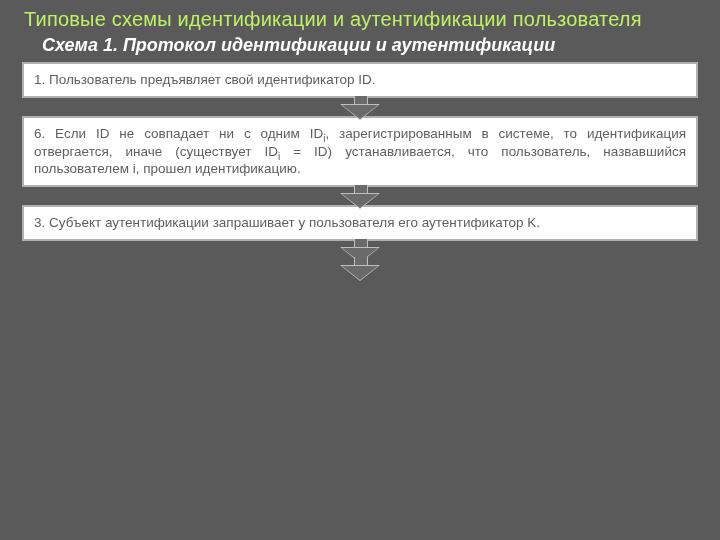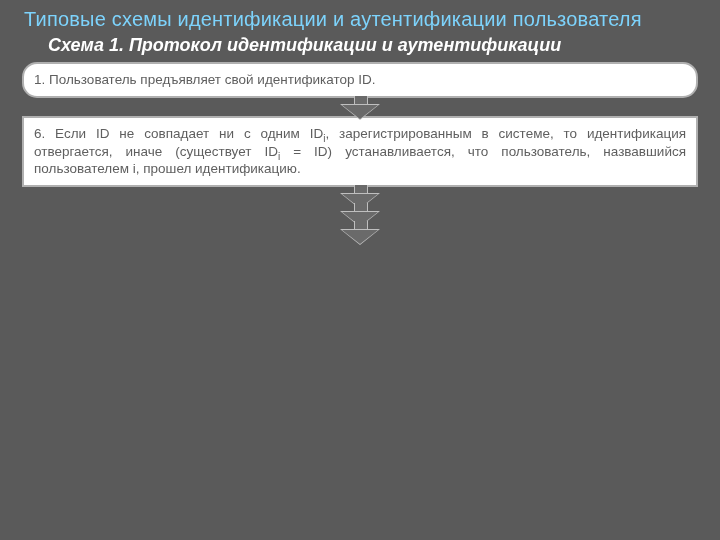--- a/index.html
+++ b/index.html
@@ -12,50 +12,50 @@
     overflow: hidden;
   }
   .slide {
     width: 720px;
     height: 540px;
     position: relative;
     box-sizing: border-box;
     padding: 6px 18px 4px 18px;
   }
   .title {
-    color: #7dd3fc;
+    color: #bef264;
     font-size: 20px;
     margin: 2px 0 4px 6px;
     letter-spacing: 0.2px;
   }
   .subtitle {
     color: #ffffff;
     font-size: 18px;
     font-weight: bold;
     font-style: italic;
-    margin: 0 0 6px 30px;
+    margin: 0 0 6px 24px;
   }
   .flow {
     display: flex;
     flex-direction: column;
     align-items: center;
     padding: 0 4px;
   }
   .step {
     width: 676px;
     background: #ffffff;
     border: 2px solid #b0b0b0;
     box-sizing: border-box;
     padding: 7px 10px 8px 10px;
     color: #5f5f5f;
     font-size: 13.5px;
     line-height: 1.28;
     text-align: justify;
   }
-  .step.short { min-height: 36px; border-radius: 15px; }
+  .step.short { min-height: 36px; }
   .arrow {
     width: 48px;
     height: 22px;
     position: relative;
     margin: -2px 0 -2px 0;
   }
   .arrow .stem {
     position: absolute;
     left: 18px;
     top: 0;
@@ -110,20 +110,23 @@
     <div class="step">
       <span>6. Если ID не совпадает ни с одним ID</span><sub>i</sub><span>, зарегистрированным в системе, то идентификация отвергается, иначе  (существует ID</span><sub>i</sub><span> = ID) устанавливается, что пользователь, назвавшийся пользователем i, прошел идентификацию.</span>
     </div>
 
     <div class="arrow">
       <div class="stem"></div>
         <div class="head-outline"></div>
         <div class="head"></div>
     </div>
 
+    <div class="step short">
+      <span>3. Субъект аутентификации запрашивает у пользователя его аутентификатор K.</span>
+    </div>
 
     <div class="arrow">
       <div class="stem"></div>
         <div class="head-outline"></div>
         <div class="head"></div>
     </div>
 
 
     <div class="arrow">
       <div class="stem"></div>

